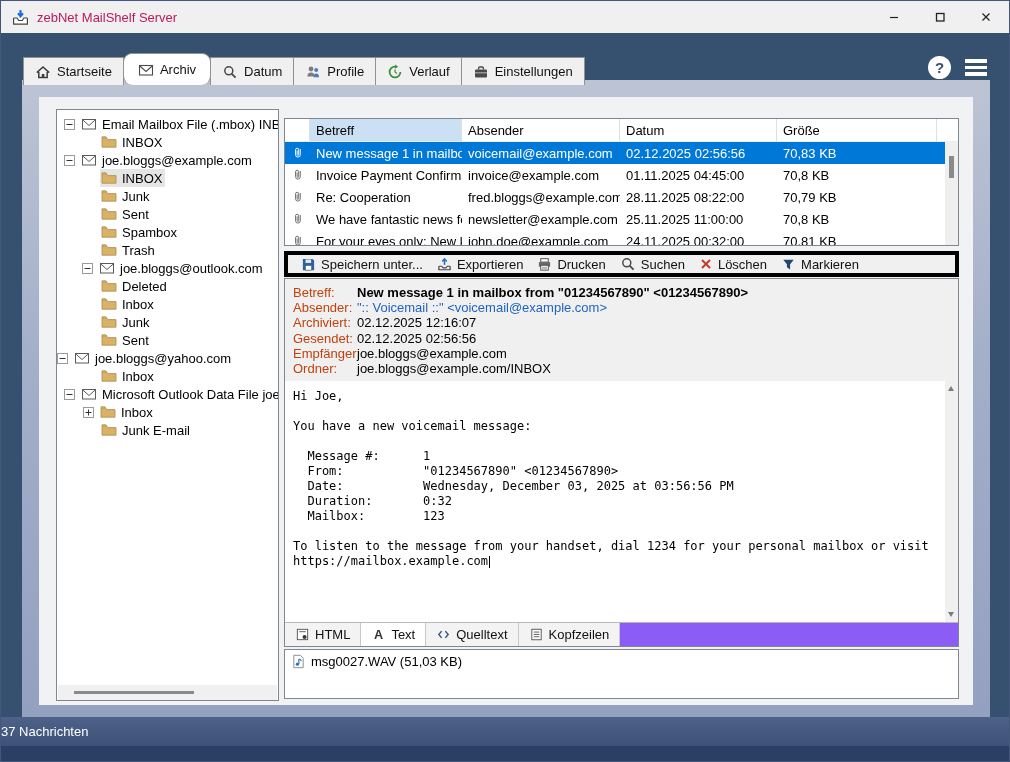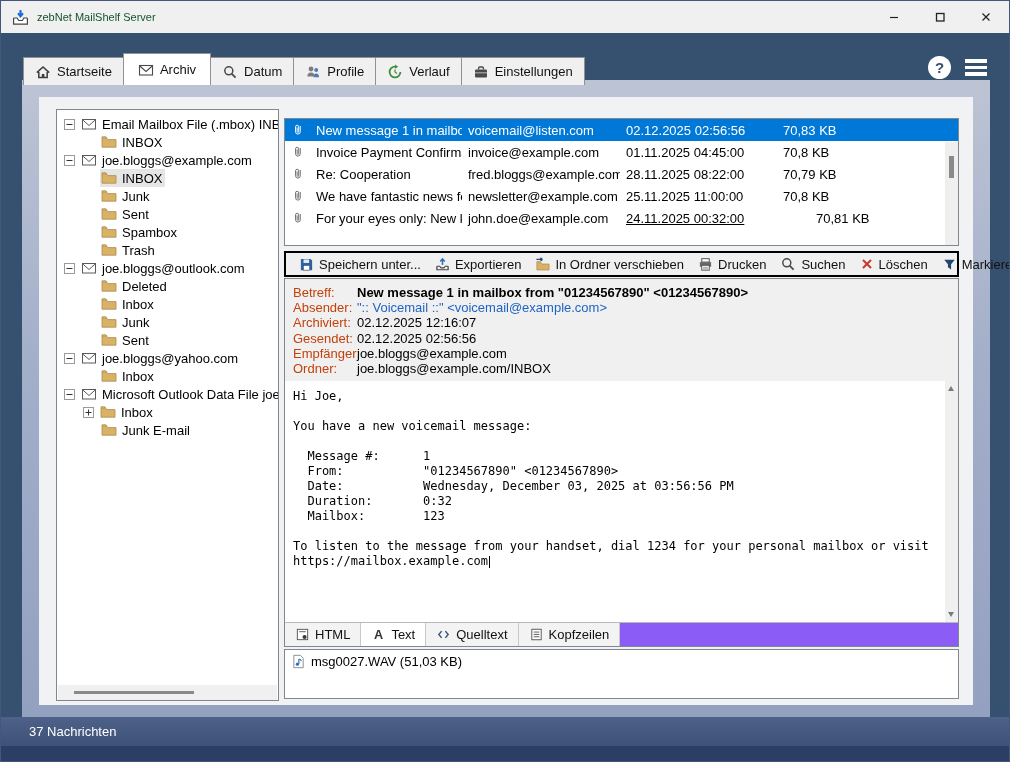--- a/index.html
+++ b/index.html
@@ -3,33 +3,33 @@
 <meta charset="utf-8">
 <style>
   * { margin:0; padding:0; box-sizing:border-box; }
   html,body { width:1010px; height:762px; }
   body { font-family:"Liberation Sans",sans-serif; background:#fff; position:relative; overflow:hidden; }
   .window { position:absolute; inset:0; border:1px solid #44567c; overflow:hidden; background:#36506f; }
 
   
   .titlebar { position:absolute; left:0; top:0; right:0; height:32px; background:#f0f0f0; display:flex; align-items:center; z-index:30; }
   .app-icon { width:17px; height:17px; margin:0 8px 0 11px; display:inline-flex; }
-  .title-text { font-size:11px; color:#14532d; }
+  .title-text { font-size:13px; color:#be185d; }
   .win-controls { margin-left:auto; display:flex; height:100%; }
   .win-btn { width:46px; height:100%; display:flex; align-items:center; justify-content:center; }
 
   
   .frame { position:absolute; left:0; top:32px; right:0; bottom:0; background:#36506f; }
   .glow { position:absolute; left:21px; top:47px; width:968px; height:642px; background:linear-gradient(180deg,#bcc4d4 0%,#a3aec9 45%,#93a0c0 100%); }
   .content { position:absolute; left:38px; top:64px; width:934px; height:608px; background:#f1f2f4; }
 
   
   .tabs { position:absolute; left:22px; top:20px; height:32px; display:flex; align-items:flex-end; z-index:6; }
   .tab { height:28px; display:flex; align-items:center; gap:6px; padding:0 11px; background:#f0f0f0; border:1px solid #919191; border-bottom:none; margin-right:-1px; font-size:13px; color:#111; }
-  .tab.active { height:32px; background:#fff; padding:0 14px; position:relative; z-index:2; }
+  .tab.active { height:32px; background:#fff; padding:0 14px; position:relative; z-index:2;border-radius:9px; }
   .icon { display:inline-flex; align-items:center; justify-content:center; }
   .icon svg { display:block; }
 
   .help-btn { position:absolute; left:927px; top:23px; width:23px; height:23px; border-radius:50%; background:#fff; color:#36506f; font-weight:bold; font-size:15px; display:flex; align-items:center; justify-content:center; z-index:6; }
   .menu-btn { position:absolute; left:964px; top:26px; width:22px; height:17px; display:flex; flex-direction:column; justify-content:space-between; z-index:6; }
   .menu-btn .bar { height:3.6px; background:#fff; }
 
   
   .tree-panel { position:absolute; left:17px; top:12px; width:223px; height:592px; background:#fff; border:1px solid #82878f; overflow:hidden; }
   .tree-rows { padding-top:5px; white-space:nowrap; }
@@ -47,21 +47,21 @@
   .hcell.sorted { background:#cbe0f4; }
   .hcell.fill { flex:1; border-right:none; }
   .lrow { display:flex; height:22px; align-items:center; font-size:13px; color:#000; }
   .lrow.selected { background:#0078d7; color:#fff; }
   .lcell { flex:none; padding-left:6px; overflow:hidden; white-space:nowrap; }
   .lcell.icon-cell { display:flex; justify-content:center; padding-left:0; }
   .list-vscroll { position:absolute; right:0; top:23px; bottom:0; width:13px; background:#efefef; }
   .list-vscroll .thumb { position:absolute; left:4px; top:14px; width:5px; height:22px; background:#8a8a8a; }
 
   
-  .toolbar { position:absolute; left:245px; top:154px; width:675px; height:26px; background:#f0f0f0; border:2px solid #000000; display:flex; align-items:center; padding:0 6px; font-size:13px; color:#111; }
+  .toolbar { position:absolute; left:245px; top:154px; width:675px; height:26px; background:#f0f0f0; border:4px solid #000000; display:flex; align-items:center; padding:0 6px; font-size:13px; color:#111; }
   .tool-btn { display:flex; align-items:center; gap:5px; padding:0 7px; height:22px; white-space:nowrap; }
 
   
   .mail-panel { position:absolute; left:245px; top:181px; width:675px; height:369px; border:1px solid #82878f; background:#fff; display:flex; flex-direction:column; }
   .details { background:#f0f0f0; padding:6px 0 5px 8px; flex:none; }
   .detail-row { display:flex; font-size:13px; line-height:15.2px; }
   .detail-label { width:64px; flex:none; color:#c2410c; }
   .detail-value { color:#000; white-space:nowrap; }
   .detail-value.bold { font-weight:bold; }
   .detail-value.link { color:#1f63c5; }
@@ -75,21 +75,21 @@
 
   .view-tabs { height:24px; background:#8b5cf6; border-top:1px solid #b9b9b9; display:flex; align-items:stretch; flex:none; }
   .vtab { display:flex; align-items:center; gap:5px; padding:0 10px; font-size:13px; color:#111; border-right:1px solid #c9c9c9; background:#f3f3f3; }
   .vtab.active { background:#fff; }
 
   
   .attachment-panel { position:absolute; left:245px; top:552px; width:675px; height:50px; background:#fff; border:1px solid #82878f; padding:4px 6px; font-size:13px; }
   .attach-item { display:inline-flex; align-items:center; gap:5px; color:#000; }
 
   
-  .statusbar { position:absolute; left:0; right:0; top:684px; height:29px; background:linear-gradient(#4e6189,#3e5278); color:#fff; font-size:13px; display:flex; align-items:center; padding-left:28px; z-index:20; }
+  .statusbar { position:absolute; left:0; right:0; top:684px; height:29px; background:linear-gradient(#4e6189,#3e5278); color:#fff; font-size:13px; display:flex; align-items:center; z-index:20; }
   .bottom-band { position:absolute; left:0; right:0; top:713px; height:17px; background:#2b3e63; z-index:20; }
 </style>
 </head>
 <body>
 
 <div class="window">
 
   <div class="titlebar">
     <span class="app-icon">
         <svg width="17" height="17" viewBox="0 0 16 16">
@@ -296,21 +296,21 @@
               <span class="wrap">
                 <span class="icon">
                   <svg width="16" height="16" viewBox="0 0 16 16">
                     <path d="M1 4 h4.6 l1.2 1.6 H15 V13.2 H1 Z" fill="#d9b266" stroke="#ab8c50" stroke-width="0.8"></path>
                     <path d="M1 4 V2.8 h3.9 l1 1.2" fill="#d9b266" stroke="#ab8c50" stroke-width="0.8"></path>
                   </svg>
                 </span>
                 <span>Trash</span>
               </span>
             </div>
-            <div class="tree-row" style="padding-left: 7px;">
+            <div class="tree-row" style="padding-left: 25px;">
               <span class="icon expander">
                 <svg width="11" height="11" viewBox="0 0 11 11">
                   <rect x="0.5" y="0.5" width="10" height="10" fill="#fff" stroke="#9a9a9a"></rect>
                   <line x1="2.5" y1="5.5" x2="8.5" y2="5.5" stroke="#333"></line>
                 </svg>
               </span>
               <span class="wrap">
                 <span class="icon">
                   <svg width="16" height="16" viewBox="0 0 16 16">
                     <rect x="1.5" y="3.5" width="13" height="9.5" fill="#fff" stroke="#5a5a5a" stroke-width="1"></rect>
@@ -357,21 +357,21 @@
               <span class="wrap">
                 <span class="icon">
                   <svg width="16" height="16" viewBox="0 0 16 16">
                     <path d="M1 4 h4.6 l1.2 1.6 H15 V13.2 H1 Z" fill="#d9b266" stroke="#ab8c50" stroke-width="0.8"></path>
                     <path d="M1 4 V2.8 h3.9 l1 1.2" fill="#d9b266" stroke="#ab8c50" stroke-width="0.8"></path>
                   </svg>
                 </span>
                 <span>Sent</span>
               </span>
             </div>
-            <div class="tree-row" style="padding-left: 7px;">
+            <div class="tree-row" style="">
               <span class="icon expander">
                 <svg width="11" height="11" viewBox="0 0 11 11">
                   <rect x="0.5" y="0.5" width="10" height="10" fill="#fff" stroke="#9a9a9a"></rect>
                   <line x1="2.5" y1="5.5" x2="8.5" y2="5.5" stroke="#333"></line>
                 </svg>
               </span>
               <span class="wrap">
                 <span class="icon">
                   <svg width="16" height="16" viewBox="0 0 16 16">
                     <rect x="1.5" y="3.5" width="13" height="9.5" fill="#fff" stroke="#5a5a5a" stroke-width="1"></rect>
@@ -438,31 +438,39 @@
                 <span>Junk E-mail</span>
               </span>
             </div>
           </div>
         <div class="tree-hscroll">
           <div class="thumb"></div>
         </div>
       </div>
 
       <div class="list-panel">
+        <div class="list-header" id="list-header">
+            <div class="hcell" style="width: 25px;"></div>
+            <div class="hcell sorted" style="width: 152px;">Betreff</div>
+            <div class="hcell" style="width: 158px;">Absender</div>
+            <div class="hcell" style="width: 157px;">Datum</div>
+            <div class="hcell" style="width: 160px;">Größe</div>
+            <div class="hcell fill"></div>
+          </div>
         <div id="list-rows">
             <div class="lrow selected">
               <div class="lcell icon-cell" style="width: 25px;">
                 <span class="icon" style="color: rgb(255, 255, 255);">
                   <svg width="14" height="14" viewBox="0 0 16 16">
                     <path d="M10.6 3.4 v6.6 a2.7 2.7 0 0 1 -5.4 0 V4.4 a1.8 1.8 0 0 1 3.6 0 v5.4 a0.9 0.9 0 0 1 -1.8 0 V5" fill="none" stroke="currentColor" stroke-width="1.1"></path>
                   </svg>
                 </span>
               </div>
               <div class="lcell" style="width: 152px;">New message 1 in mailbox ...</div>
-              <div class="lcell" style="width: 158px;">voicemail@listen.com</div>
+              <div class="lcell" style="width: 158px;">voicemail@example.com</div>
               <div class="lcell" style="width: 157px;">02.12.2025 02:56:56</div>
               <div class="lcell" style="width: 160px;">70,83 KB</div>
             </div>
             <div class="lrow">
               <div class="lcell icon-cell" style="width: 25px;">
                 <span class="icon" style="color: rgb(106, 106, 106);">
                   <svg width="14" height="14" viewBox="0 0 16 16">
                     <path d="M10.6 3.4 v6.6 a2.7 2.7 0 0 1 -5.4 0 V4.4 a1.8 1.8 0 0 1 3.6 0 v5.4 a0.9 0.9 0 0 1 -1.8 0 V5" fill="none" stroke="currentColor" stroke-width="1.1"></path>
                   </svg>
                 </span>
@@ -502,21 +510,21 @@
               <div class="lcell icon-cell" style="width: 25px;">
                 <span class="icon" style="color: rgb(106, 106, 106);">
                   <svg width="14" height="14" viewBox="0 0 16 16">
                     <path d="M10.6 3.4 v6.6 a2.7 2.7 0 0 1 -5.4 0 V4.4 a1.8 1.8 0 0 1 3.6 0 v5.4 a0.9 0.9 0 0 1 -1.8 0 V5" fill="none" stroke="currentColor" stroke-width="1.1"></path>
                   </svg>
                 </span>
               </div>
               <div class="lcell" style="width: 152px;">For your eyes only: New ke...</div>
               <div class="lcell" style="width: 158px;">john.doe@example.com</div>
               <div class="lcell" style="width: 157px; text-decoration: underline;">24.11.2025 00:32:00</div>
-              <div class="lcell" style="width: 160px; margin-left: 33px;">70,81 KB</div>
+              <div class="lcell" style="width: 160px;">70,81 KB</div>
             </div>
           </div>
         <div class="list-vscroll">
           <div class="thumb"></div>
         </div>
       </div>
 
       <div class="toolbar" id="preview-toolbar">
           <div class="tool-btn">
             <span class="icon">
@@ -531,30 +539,20 @@
           <div class="tool-btn">
             <span class="icon">
               <svg width="15" height="15" viewBox="0 0 16 16">
                 <path d="M2 9.8 V13.6 H14 V9.8" fill="none" stroke="#444" stroke-width="1.3"></path>
                 <path d="M2 9.8 H5 L6.4 11.6 H9.6 L11 9.8 H14" fill="none" stroke="#444" stroke-width="1.1"></path>
                 <line x1="8" y1="2.4" x2="8" y2="8.4" stroke="#2f6fbe" stroke-width="1.7"></line>
                 <path d="M5.6 4.8 L8 2.1 L10.4 4.8" fill="none" stroke="#2f6fbe" stroke-width="1.7"></path>
               </svg>
             </span>
             <span>Exportieren</span>
-          </div>
-          <div class="tool-btn">
-            <span class="icon">
-              <svg width="15" height="15" viewBox="0 0 16 16">
-                <path d="M2 6 h4.2 l1.1 1.5 H15 V13.8 H2 Z" fill="#d9b266" stroke="#ab8c50" stroke-width="0.8"></path>
-                <path d="M2 6 V4.9 h3.5 l0.9 1.1" fill="#d9b266" stroke="#ab8c50" stroke-width="0.8"></path>
-                <path d="M1.5 2.6 H8 M8 2.6 L5.8 0.8 M8 2.6 L5.8 4.4" fill="none" stroke="#24466e" stroke-width="1.3"></path>
-              </svg>
-            </span>
-            <span>In Ordner verschieben</span>
           </div>
           <div class="tool-btn">
             <span class="icon">
               <svg width="15" height="15" viewBox="0 0 16 16">
                 <rect x="4" y="1.8" width="8" height="3.6" fill="#fff" stroke="#4a4a4a"></rect>
                 <rect x="2" y="5.4" width="12" height="5" fill="#6b6b6b"></rect>
                 <rect x="4" y="8.8" width="8" height="5.2" fill="#fff" stroke="#4a4a4a"></rect>
                 <line x1="5.4" y1="11" x2="10.6" y2="11" stroke="#9a9a9a"></line>
                 <line x1="5.4" y1="12.6" x2="10.6" y2="12.6" stroke="#9a9a9a"></line>
               </svg>

